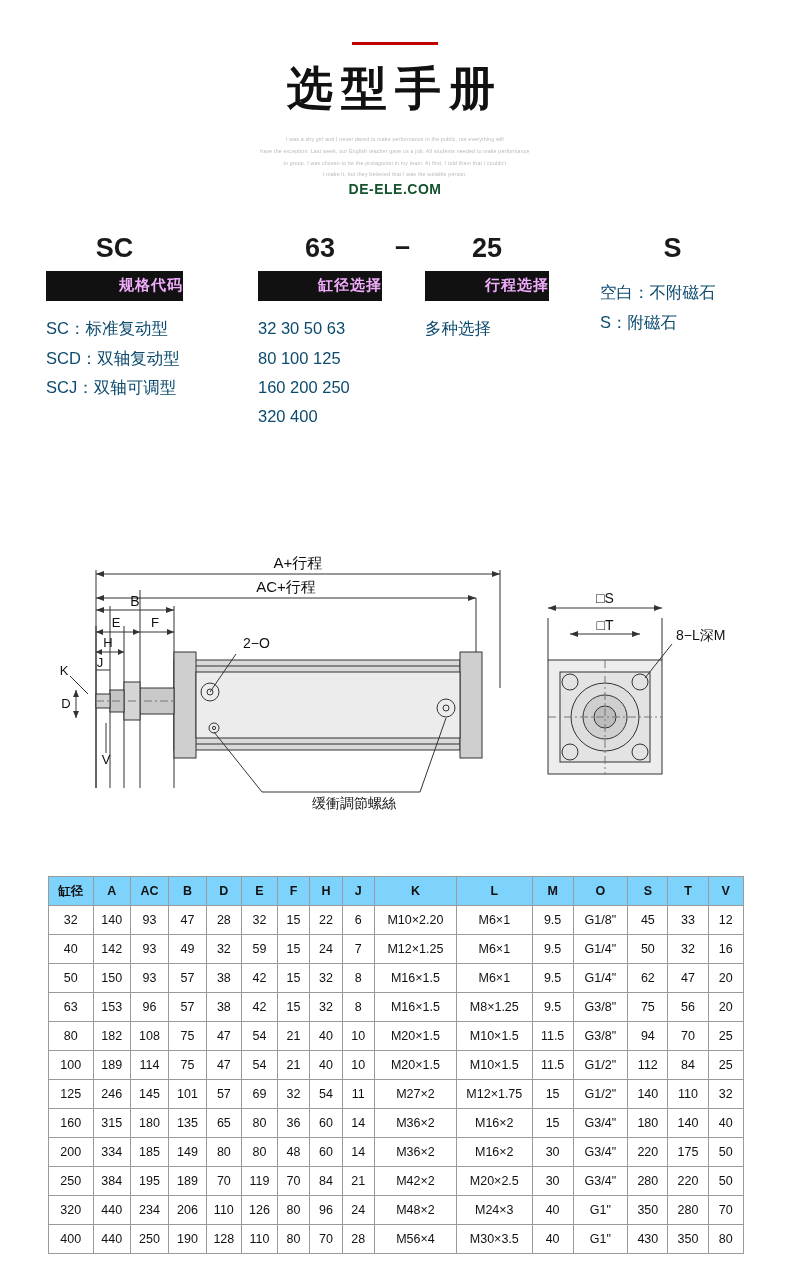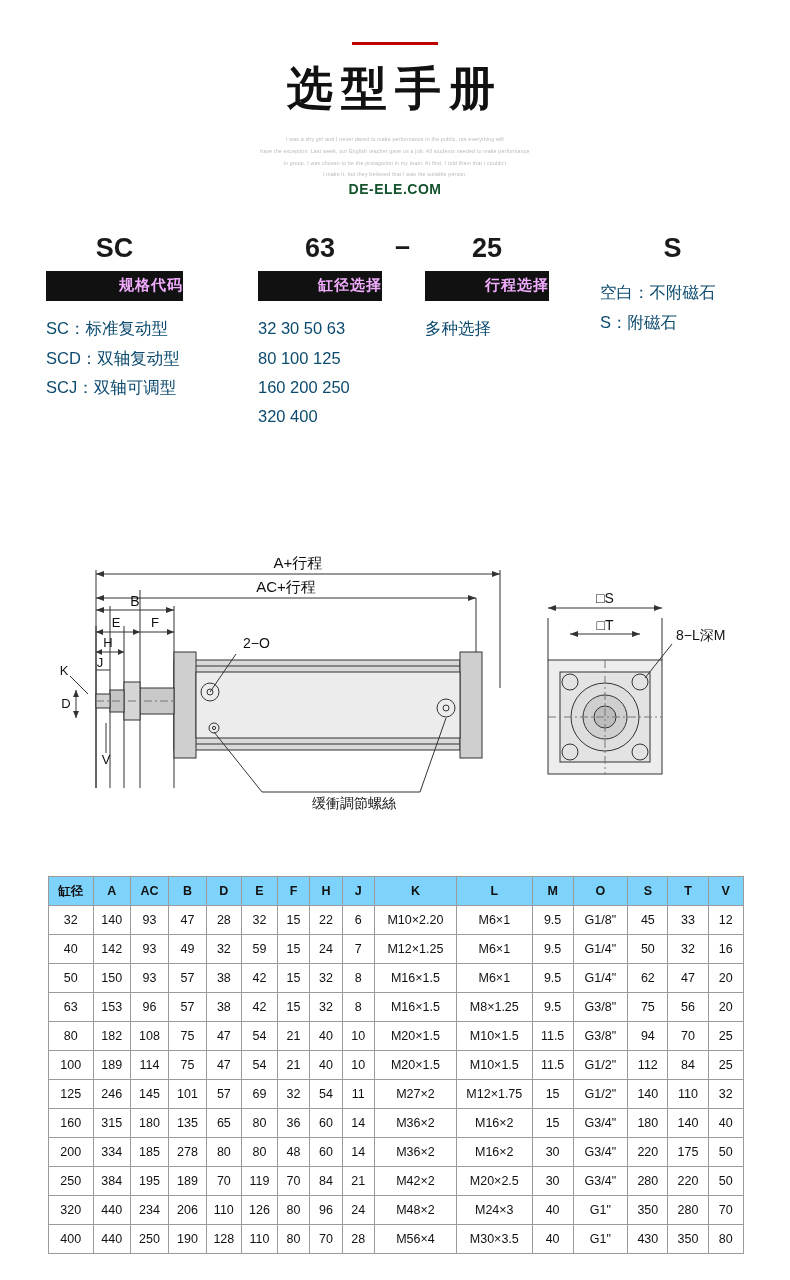--- a/index.html
+++ b/index.html
@@ -461,21 +461,21 @@
           <td>15</td>
           <td>G3/4"</td>
           <td>180</td>
           <td>140</td>
           <td>40</td>
         </tr>
         <tr>
           <td>200</td>
           <td>334</td>
           <td>185</td>
-          <td>278</td>
+          <td>149</td>
           <td>80</td>
           <td>80</td>
           <td>48</td>
           <td>60</td>
           <td>14</td>
           <td>M36×2</td>
           <td>M16×2</td>
           <td>30</td>
           <td>G3/4"</td>
           <td>220</td>

